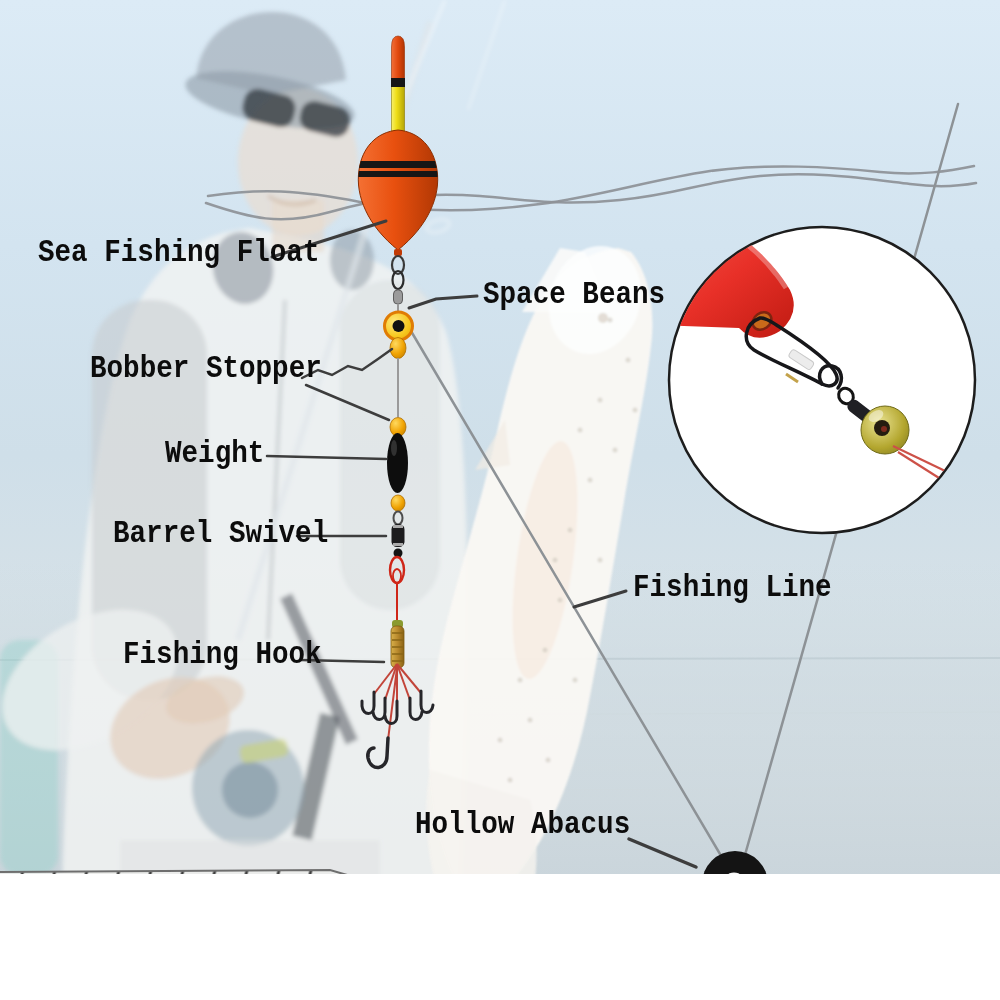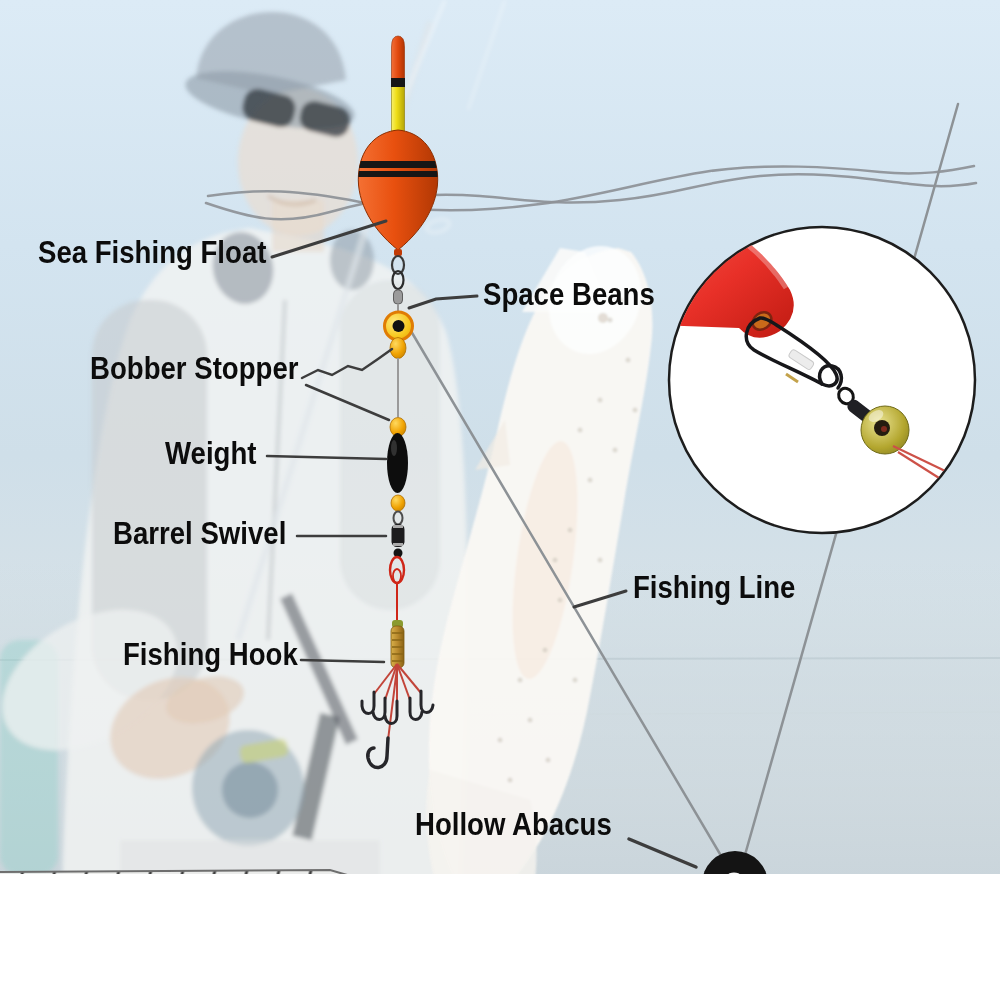--- a/index.html
+++ b/index.html
@@ -7,21 +7,21 @@
     --sky-top:#dcebf6; --label-text:#0c0c0c; --pointer-dark:#3d3d3d;
     --line-gray:#8d9296; --float-body:#e8500f; --float-stripe:#161616;
     --stem-yellow:#eedd16; --stem-tip-red:#e1490f; --space-bean-yellow:#f6c71c;
     --bead-orange:#f0a303; --weight-black:#0d0d0d; --hook-red:#cf2618;
     --hatch:#3f3f3f; --abacus-black:#141414; --inset-red:#e83028; --inset-bead-olive:#b3a62e;
   }
   html,body{margin:0;padding:0;}
   .stage{
     position:relative;width:1000px;height:874px;overflow:hidden;
     background:linear-gradient(180deg,var(--sky-top) 0%,#d3e4f0 28%,#cfdfe9 52%,#d6e1e7 72%,#e3e7e8 100%);
-    font-family:Liberation Sans, sans-serif;
+    font-family:Liberation Mono, monospace;
   }
   .stage svg{position:absolute;left:0;top:0;z-index:1;}
   .label{
     position:absolute;z-index:2;color:var(--label-text);
     font-weight:bold;font-size:31px;line-height:31px;white-space:nowrap;
     transform:scaleX(.89);transform-origin:left top;letter-spacing:0;
   }
   .ptr{stroke:var(--pointer-dark);fill:none;stroke-linecap:round;}
   .fline{stroke:var(--line-gray);fill:none;stroke-linecap:round;}
   .wavy{stroke:#8f9499;fill:none;stroke-linecap:round;opacity:.95;}

